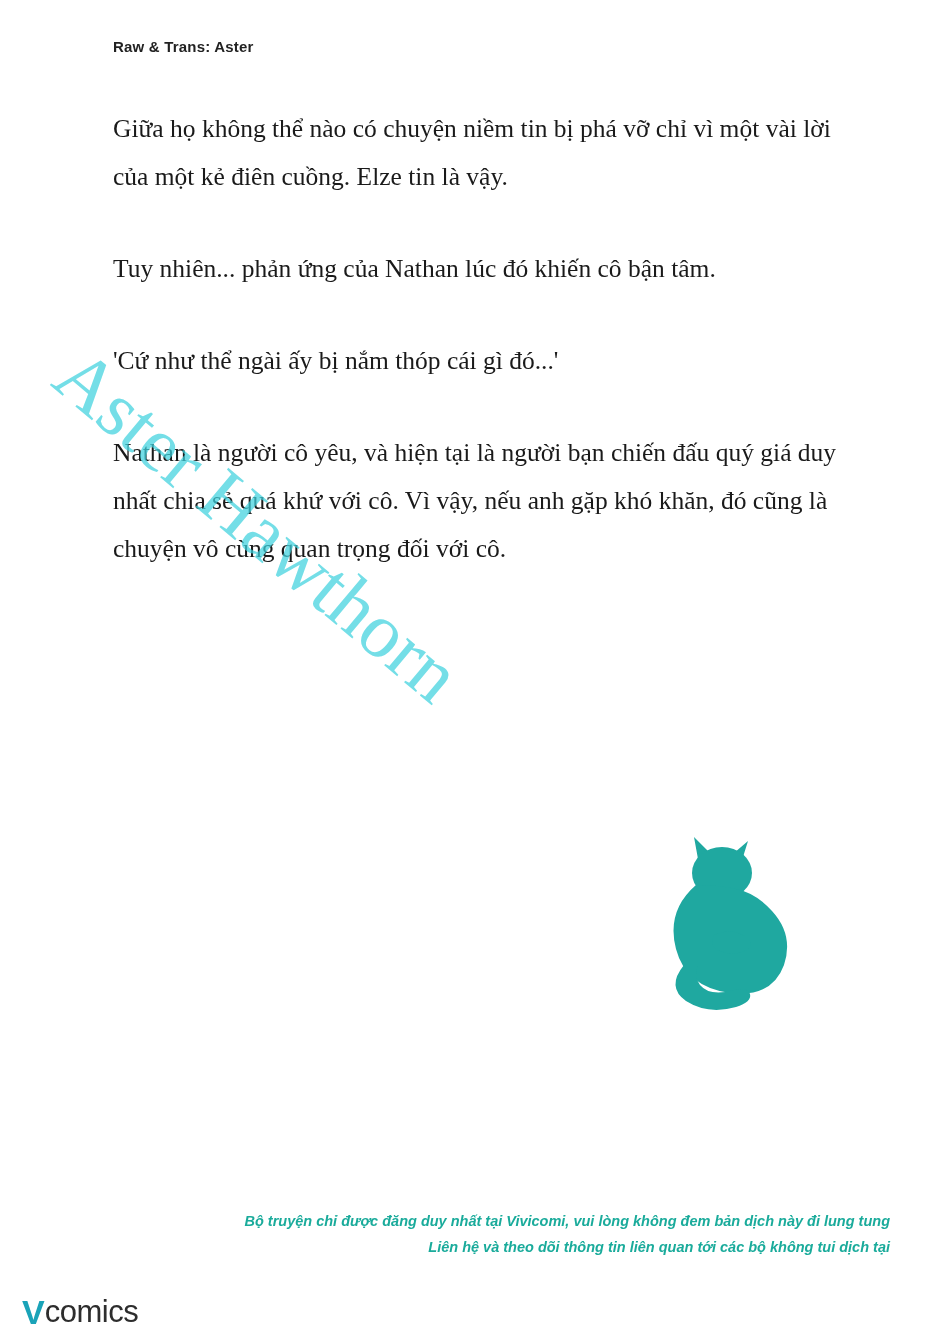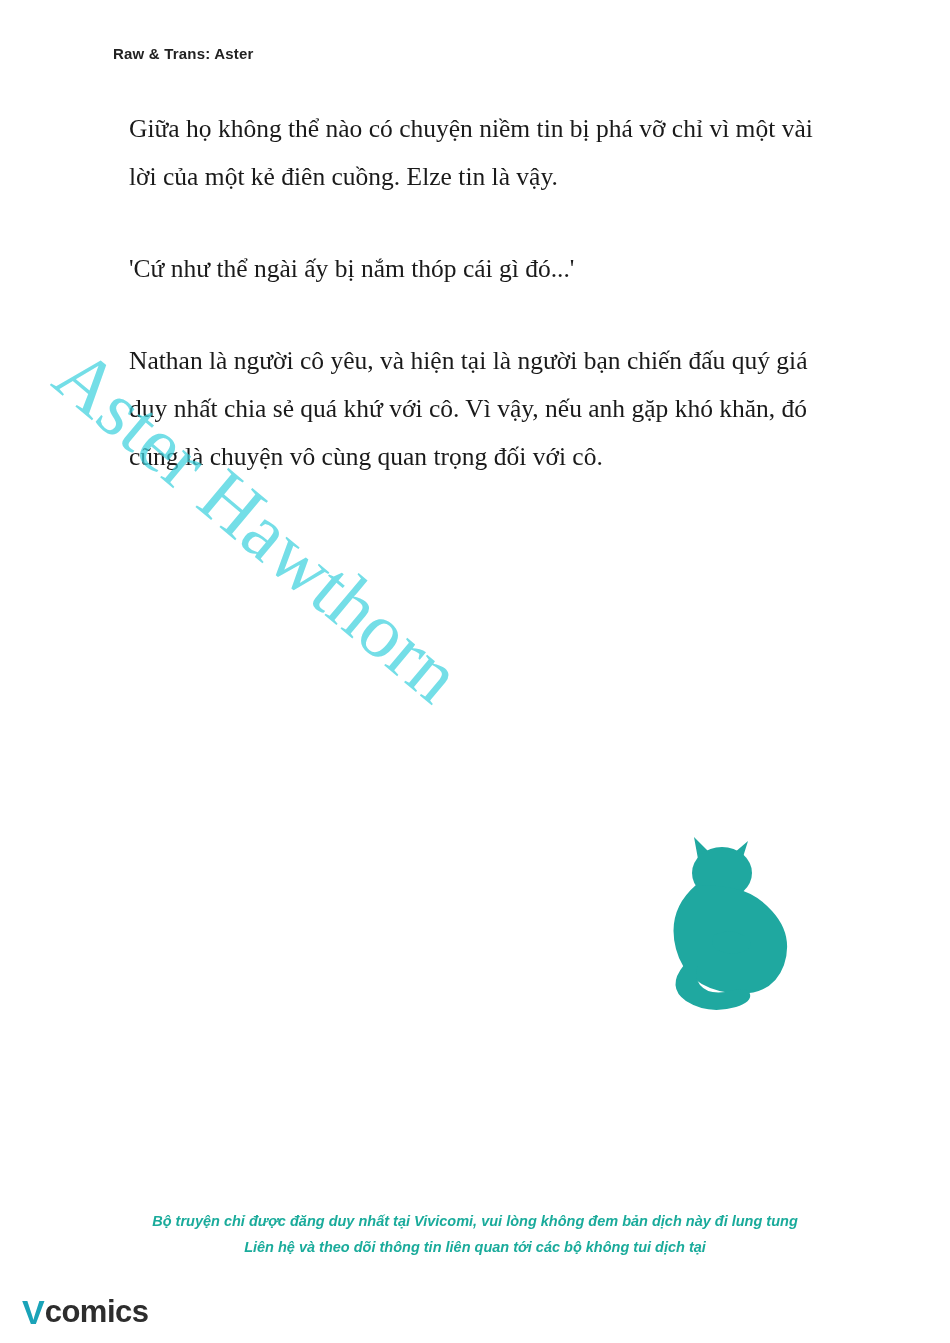--- a/index.html
+++ b/index.html
@@ -17,41 +17,41 @@
   }
 
   .page {
     position: absolute;
     inset: 0;
     background: #ffffff;
   }
 
   .credit-header {
     position: absolute;
-    top: 45px;
+    top: 38px;
     left: 113px;
     font-family: "Liberation Sans", sans-serif;
     font-size: 15px;
     font-weight: bold;
     color: #222222;
     letter-spacing: 0.2px;
   }
 
   .body-text {
     position: absolute;
     top: 105px;
     left: 113px;
     width: 730px;
     font-family: "Liberation Serif", serif;
     font-size: 25.5px;
     line-height: 48px;
     color: #1a1a1a;
   }
   .para {
-    margin: 0 0 44px 16px;
+    margin: 0 0 44px 0;
   }
   .para:last-child { margin-bottom: 0; }
 
   
   .watermark-text {
     position: absolute;
     left: 95px;
     top: 330px;
     width: 620px;
     font-family: "Liberation Serif", serif;
@@ -81,55 +81,56 @@
     right: 0;
     top: 1208px;
     text-align: center;
     font-family: "Liberation Sans", sans-serif;
     font-size: 14.5px;
     font-weight: bold;
     font-style: italic;
     color: #1aab9b;
     line-height: 26px;
   }
-  .footer-note div { padding: 0 60px; }
+  .footer-note div { padding: 0 60px; text-align: right; }
 
   .site-logo {
     position: absolute;
     left: 22px;
     top: 1292px;
     height: 40px;
     display: flex;
     align-items: center;
   }
   .logo-v {
     font-family: "Liberation Sans", sans-serif;
     font-size: 34px;
     font-weight: bold;
     color: #1aa3b8;
     letter-spacing: -1px;
   }
   .logo-rest {
     font-family: "Liberation Sans", sans-serif;
     font-size: 31px;
-    font-weight: bold;
+    font-weight: normal;
     color: #2d2d2d;
     letter-spacing: -0.5px;
     margin-left: 1px;
   }
 </style>
 </head>
 <body>
 
 <div class="page">
 
   <div class="credit-header">Raw &amp; Trans: Aster</div>
 
   <div class="body-text">
     <p class="para">Giữa họ không thể nào có chuyện niềm tin bị phá vỡ chỉ vì một vài lời của một kẻ điên cuồng. Elze tin là vậy.</p>
+    <p class="para">Tuy nhiên... phản ứng của Nathan lúc đó khiến cô bận tâm.</p>
     <p class="para">'Cứ như thể ngài ấy bị nắm thóp cái gì đó...'</p>
     <p class="para">Nathan là người cô yêu, và hiện tại là người bạn chiến đấu quý giá duy nhất chia sẻ quá khứ với cô. Vì vậy, nếu anh gặp khó khăn, đó cũng là chuyện vô cùng quan trọng đối với cô.</p>
   </div>
 
   <div class="watermark-text">Aster Hawthorn</div>
 
   <div class="cat-mark">
     <svg viewBox="0 0 130 200" width="130" height="200" aria-hidden="true">
       <g fill="#1fa8a0">
 

